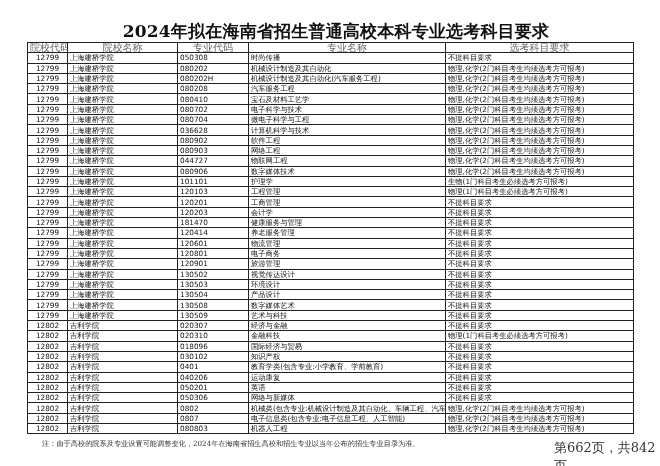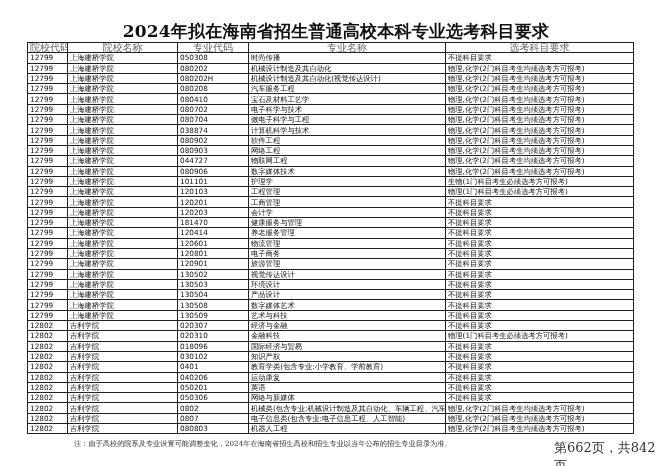--- a/index.html
+++ b/index.html
@@ -1,24 +1,24 @@
 <!DOCTYPE html>
 <html><head>
 <meta charset="utf-8">
 <style>
   html, body { margin:0; padding:0; background:#ffffff; }
   body { width:660px; height:466px; position:relative; overflow:hidden; font-family:"DejaVu Sans", sans-serif; color:#111; }
   .title { position:absolute; left:0; top:20px; width:660px; text-align:center; font-family:"DejaVu Serif", serif; font-weight:bold; font-size:17px; letter-spacing:0.2px;margin-left:6px; }
   table.grid { position:absolute; left:27px; top:42px; border-collapse:collapse; table-layout:fixed; width:606px; font-size:7.3px; line-height:9px; }
   table.grid td, table.grid th { border:0.8px solid #222; padding:0 2px; white-space:nowrap; overflow:hidden; height:9.3px; }
   table.grid th { font-family:"DejaVu Serif", serif; font-weight:normal; color:#666; font-size:10px; text-align:center; }
-  td.code { }
+  td.code { text-align:center; }
   td.tall { height:19px; white-space:normal; line-height:9px; }
   .outer { border:1.2px solid #111 !important; }
-  .footnote { position:absolute; left:42px; top:439px; font-size:7.2px; color:#333; font-family:"DejaVu Serif", serif;margin-left:32px; }
+  .footnote { position:absolute; left:42px; top:439px; font-size:7.2px; color:#333; font-family:"DejaVu Serif", serif; }
   .pageinfo { position:absolute; left:554px; top:439px; font-size:13px; color:#333; font-family:"DejaVu Serif", serif; }
 </style>
 </head>
 <body>
 
 <div class="title">2024年拟在海南省招生普通高校本科专业选考科目要求</div>
 
 <table class="grid outer">
   <colgroup>
     <col style="width:40px">
@@ -48,21 +48,21 @@
         <td class="code">12799</td>
         <td>上海建桥学院</td>
         <td>080202</td>
         <td>机械设计制造及其自动化</td>
         <td>物理,化学(2门科目考生均须选考方可报考)</td>
       </tr>
       <tr>
         <td class="code">12799</td>
         <td>上海建桥学院</td>
         <td>080202H</td>
-        <td>机械设计制造及其自动化(视觉传达设计)</td>
+        <td>机械设计制造及其自动化(汽车服务工程)</td>
         <td>物理,化学(2门科目考生均须选考方可报考)</td>
       </tr>
       <tr>
         <td class="code">12799</td>
         <td>上海建桥学院</td>
         <td>080208</td>
         <td>汽车服务工程</td>
         <td>物理,化学(2门科目考生均须选考方可报考)</td>
       </tr>
       <tr>
@@ -82,21 +82,21 @@
       <tr>
         <td class="code">12799</td>
         <td>上海建桥学院</td>
         <td>080704</td>
         <td>微电子科学与工程</td>
         <td>物理,化学(2门科目考生均须选考方可报考)</td>
       </tr>
       <tr>
         <td class="code">12799</td>
         <td>上海建桥学院</td>
-        <td>038874</td>
+        <td>036628</td>
         <td>计算机科学与技术</td>
         <td>物理,化学(2门科目考生均须选考方可报考)</td>
       </tr>
       <tr>
         <td class="code">12799</td>
         <td>上海建桥学院</td>
         <td>080902</td>
         <td>软件工程</td>
         <td>物理,化学(2门科目考生均须选考方可报考)</td>
       </tr>

